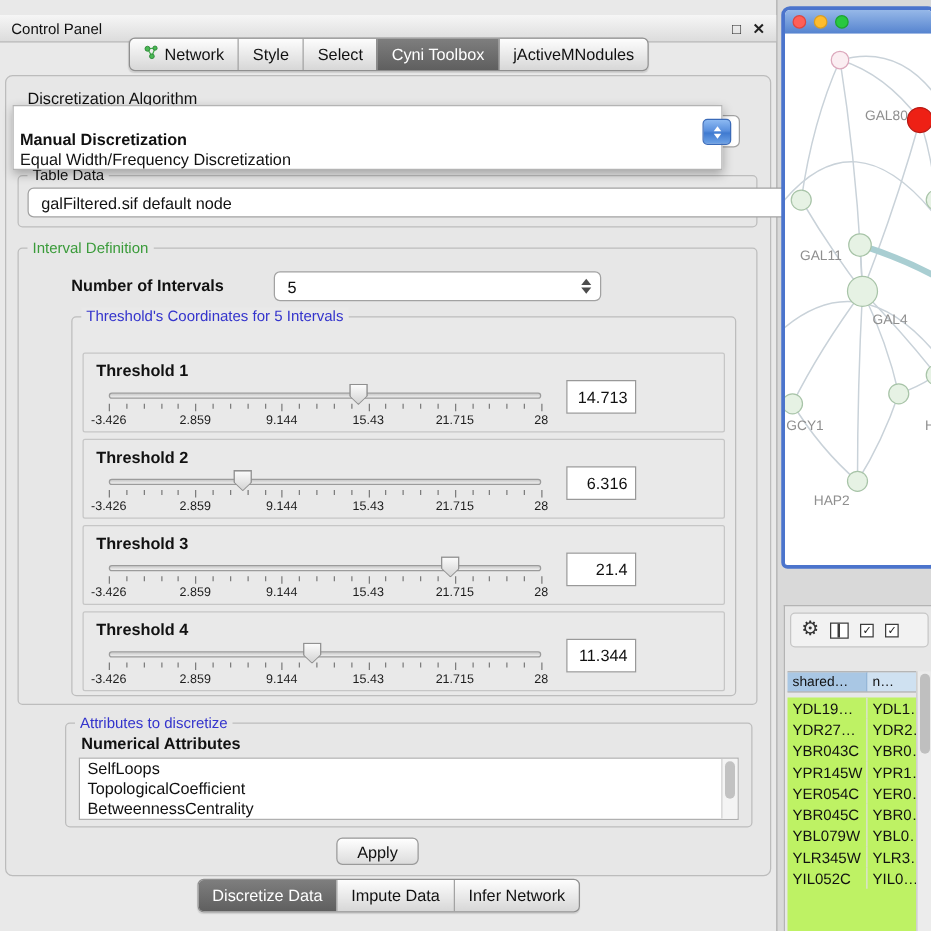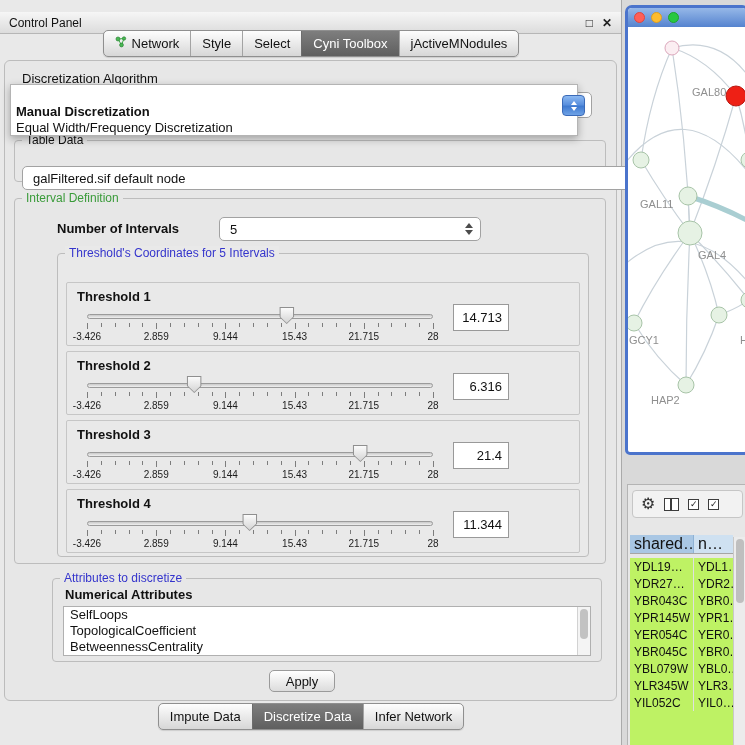--- a/index.html
+++ b/index.html
@@ -109,21 +109,21 @@
   .tp { position:absolute; left:627px; top:484px; width:118px; height:261px; background:#e7e7e7;
     border-left:1px solid #b4b4b4; border-top:1px solid #b4b4b4; }
   .tp-toolbar { position:absolute; left:4px; top:5px; right:2px; height:28px; background:#f2f2f2;
     border:1px solid #c6c6c6; border-radius:4px; display:flex; align-items:center; gap:9px; padding-left:8px; }
   .gear { font-size:16px; color:#333; line-height:1; }
   .cols-icon { width:15px; height:13px; border:1.5px solid #3c3c3c; background:#fff; position:relative; }
   .cols-icon::after { content:""; position:absolute; left:5px; top:0; bottom:0; width:1.5px; background:#3c3c3c; }
   .chk { width:11px; height:11px; border:1.5px solid #3c3c3c; background:#fff; font-size:9px; line-height:9px;
     text-align:center; color:#222; }
   .tp-header { position:absolute; left:2px; top:52px; right:12px; height:17px; display:flex;
-    border-top:1px solid #a6a6a6; border-bottom:1px solid #a6a6a6; font-size:16px;align-items:flex-end; }
+    border-top:1px solid #a6a6a6; border-bottom:1px solid #a6a6a6; font-size:11px; }
   .th1 { width:64px; background:#a9c7e4; border-right:1px solid #8fb2d4; display:flex; align-items:center; padding-left:4px; }
   .th2 { flex:1; background:#cfe1f1; display:flex; align-items:center; padding-left:4px; }
   .tp-body { position:absolute; left:2px; top:73px; right:12px; bottom:0; background:#bef264; overflow:hidden; }
   .trow { display:flex; height:17px; font-size:12px; }
   .tcell { display:flex; align-items:center; padding-left:4px; white-space:nowrap; overflow:hidden; }
   .tcell.c0 { width:64px; border-right:1px solid #e0e0e0; }
   .tcell.c1 { flex:1; }
   .tp-scroll { position:absolute; right:0; top:52px; bottom:0; width:12px; background:#ececec; border-left:1px solid #c8c8c8; }
   .tp-thumb { position:absolute; left:1.5px; top:2px; width:8px; height:64px; background:#bfbfbf; border-radius:5px; }
 
@@ -180,21 +180,21 @@
       <span class="w-up"></span>
       <span class="w-dn"></span>
     </div>
     <div class="algo-popup">
       <div class="algo-opt1">Manual Discretization</div>
       <div class="algo-opt2">Equal Width/Frequency Discretization</div>
     </div>
 
     <div class="group" style="left:14px; top:140px; width:592px; height:42px;"></div>
     <div class="group-title" style="left:22px; top:133px;">Table Data</div>
-    <div class="combo" style="left:22px; top:166px; width:688px;">
+    <div class="combo" style="left:22px; top:150px; width:688px;">
       <span>galFiltered.sif default node</span>
       <span class="arrows">
           <span class="arr-up"></span>
           <span class="arr-dn"></span>
         </span>
     </div>
 
     <div class="group" style="left:14px; top:198px; width:592px; height:366px;">
       <span class="bold-label" style="left:42px; top:22px;">Number of Intervals</span>
       <div class="combo" style="left:204px; top:18px; width:262px;">
@@ -410,25 +410,25 @@
           <div class="list-item">TopologicalCoefficient</div>
           <div class="list-item">BetweennessCentrality</div>
         </div>
     </div>
     <div class="group-title blue" style="left:60px; top:571px;">Attributes to discretize</div>
 
     <div class="apply-btn">Apply</div>
 
     <div class="bottom-tabbar">
       <div class="tabs">
+        <div class="tab selected">
+            <span>Discretize Data</span>
+          </div>
         <div class="tab">
             <span>Impute Data</span>
-          </div>
-        <div class="tab selected">
-            <span>Discretize Data</span>
           </div>
         <div class="tab">
             <span>Infer Network</span>
           </div>
       </div>
     </div>
   </div>
 
   <div class="net-win">
     <div class="net-titlebar">

